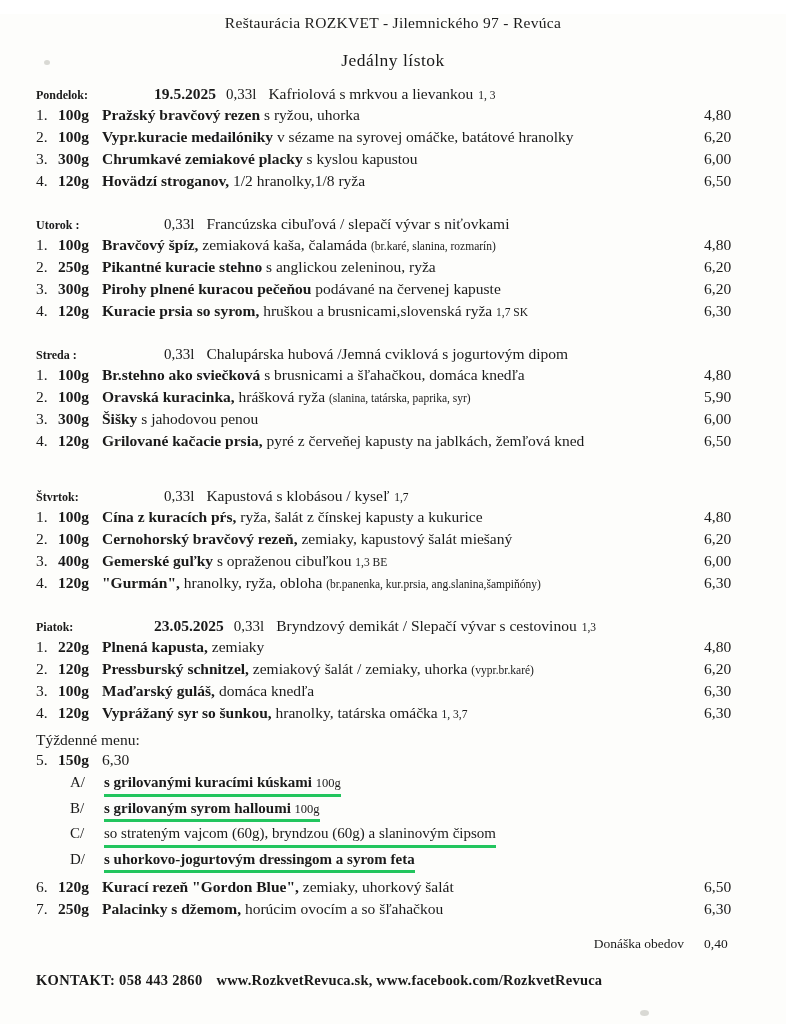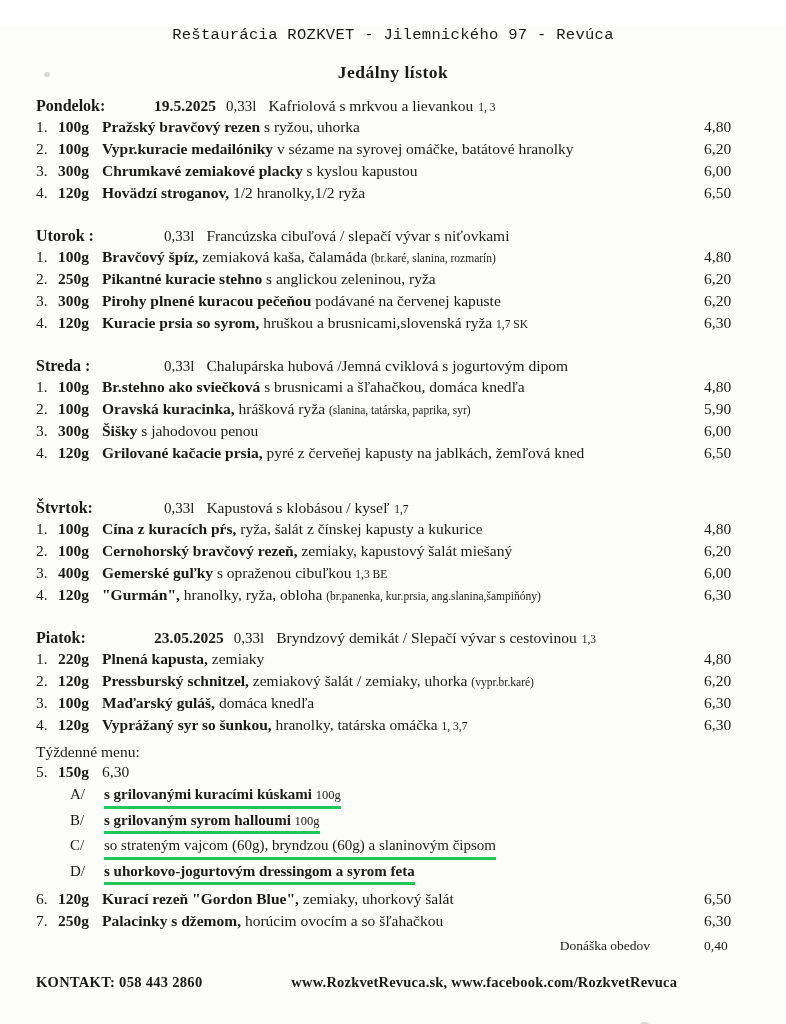--- a/index.html
+++ b/index.html
@@ -20,47 +20,47 @@
     width: 786px;
     height: 1024px;
     background: #fdfdfb;
     padding: 0;
     box-sizing: border-box;
   }
   .header-line {
     text-align: center;
     font-size: 15.5px;
     letter-spacing: .3px;
-    margin-top: 26px;
-    font-family: Liberation Mono, monospace;
+    margin-top: 14px;
+    font-family: Liberation Serif, serif;
   }
   .doc-title {
     text-align: center;
     font-size: 17.5px;
-    font-weight: bold;
+    font-weight: normal;
     margin-top: 18px;
     letter-spacing: .5px;
   }
   .content {
     margin: 14px 0 0 0;
     padding: 0 28px 0 36px;
   }
   .day-block {
     margin-bottom: 7px;
   }
   .day-head {
     display: flex;
     align-items: baseline;
     font-size: 15.5px;
     margin-bottom: 1px;
     white-space: nowrap;
   }
   .day-name {
     font-weight: bold;
-    font-size: 16px;
+    font-size: 12px;
     min-width: 118px;
     display: inline-block;
   }
   .day-date {
     font-weight: bold;
     font-size: 15.5px;
     margin-right: 10px;
   }
   .soup-vol {
     font-size: 15px;
@@ -121,44 +121,44 @@
     display: inline-block;
   }
   .weekly-label {
     font-size: 15.5px;
     margin-top: 2px;
   }
   .donaska {
     display: flex;
     justify-content: flex-end;
     font-size: 13.5px;
-    margin-top: 6px;
+    margin-top: 16px;
     padding-right: 0px;
-    gap: 34px;
   }
   .donaska .dl { margin-right: 20px; }
   .donaska .dv { width: 54px; text-align: left;}
   .footer {
     display: flex;
     align-items: baseline;
     margin-top: 20px;
     padding: 0 20px 0 36px;
     font-size: 14.5px;
   }
   .footer .contact {
     flex: 0 0 auto;
     letter-spacing: .3px;
     font-weight: bold;
   }
   .footer .web {
     flex: 1 1 auto;
-    text-align: center;
+    text-align: left;
     font-weight: bold;
     font-size: 14.5px;
     letter-spacing: .2px;
+    padding-left: 14px;
   }
   .speck {
     position: absolute;
     background: #d9d9d4;
     border-radius: 50%;
   }
 </style>
 </head>
 <body>
 
@@ -194,21 +194,21 @@
       </div>
       <div class="row">
         <span class="num">3.</span>
         <span class="wt">300g</span>
         <span class="desc"><span class="b">Chrumkavé zemiakové placky</span> <span>s kyslou kapustou</span> <span class="small"></span></span>
         <span class="price">6,00</span>
       </div>
       <div class="row">
         <span class="num">4.</span>
         <span class="wt">120g</span>
-        <span class="desc"><span class="b">Hovädzí stroganov,</span> <span>1/2 hranolky,1/2  ryža</span> <span class="small"></span></span>
+        <span class="desc"><span class="b">Hovädzí stroganov,</span> <span>1/2 hranolky,1/8  ryža</span> <span class="small"></span></span>
         <span class="price">6,50</span>
       </div>
     </div>
 
     <div class="gap"></div>
 
     <div class="day-block">
       <div class="day-head">
         <span class="day-name">Utorok :</span>
         <span class="day-date"></span>

